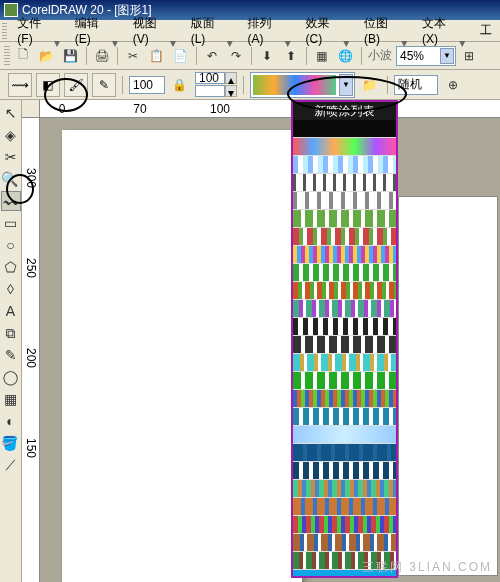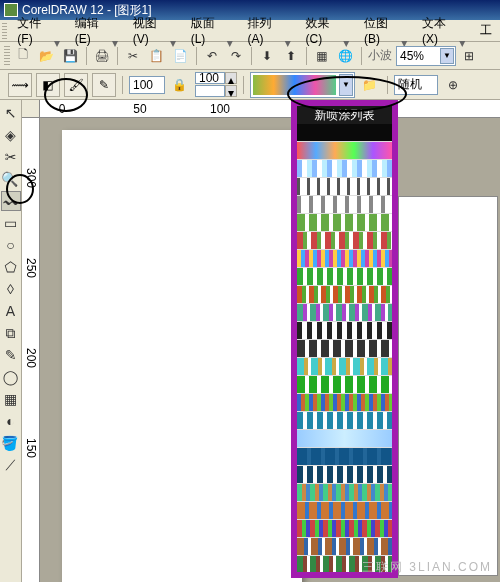--- a/index.html
+++ b/index.html
@@ -29,21 +29,21 @@
 .toolbox{width:22px;background:#ece9d8;border-right:1px solid #aca899;display:flex;flex-direction:column;padding-top:2px}
 .tool{width:20px;height:20px;margin:1px auto;display:flex;align-items:center;justify-content:center;color:#333;font-size:14px}
 .tool.active{background:#d0d0c0;border:1px solid #888}
 .canvas-area{flex:1;background:#aca899;position:relative;overflow:hidden}
 .ruler-h{position:absolute;top:0;left:18px;right:0;height:18px;background:#fff;border-bottom:1px solid #888;font-size:9px;color:#000}
 .ruler-h span{position:absolute;top:2px;transform:translateX(-50%)}
 .ruler-v{position:absolute;top:18px;left:0;width:18px;bottom:0;background:#fff;border-right:1px solid #888;font-size:9px;color:#000}
 .ruler-v span{position:absolute;left:2px;transform:translateY(-50%);writing-mode:vertical-lr}
 .ruler-corner{position:absolute;top:0;left:0;width:18px;height:18px;background:#ece9d8;border-right:1px solid #888;border-bottom:1px solid #888}
 .page{position:absolute;top:30px;left:40px;width:240px;height:480px;background:#fff;box-shadow:3px 3px 6px rgba(0,0,0,.3)}
-.spray-panel{position:absolute;top:100px;left:291px;width:107px;height:478px;background:#84cc16;border:6px solid #a21caf;z-index:50;overflow:hidden}
+.spray-panel{position:absolute;top:100px;left:291px;width:107px;height:478px;background:#0ea5e9;border:2px solid #a21caf;z-index:50;overflow:hidden}
 .spray-header{height:18px;background:#1a1a1a;color:#fff;display:flex;align-items:center;justify-content:center;font-size:11px}
 .spray-row{height:18px;border-bottom:1px solid #ddd;background-size:cover}
 .r0{background:#0a0a0a}
 .r1{background:linear-gradient(90deg,#f55,#5af,#fa5,#5f5,#a5f,#f5a)}
 .r2{background:repeating-linear-gradient(90deg,#8bf 0 5px,#fff 5px 10px,#bef 10px 15px)}
 .r3{background:repeating-linear-gradient(90deg,#555 0 3px,#fff 3px 10px)}
 .r4{background:repeating-linear-gradient(90deg,#888 0 4px,#fff 4px 12px)}
 .r5{background:repeating-linear-gradient(90deg,#6a4 0 8px,#fff 8px 12px)}
 .r6{background:repeating-linear-gradient(90deg,#c44 0 6px,#6a4 6px 10px,#fff 10px 14px)}
 .r7{background:repeating-linear-gradient(90deg,#fc4 0 4px,#4af 4px 8px,#c4a 8px 12px)}
@@ -68,21 +68,21 @@
 .circle2{position:absolute;top:76px;left:287px;width:120px;height:36px;border:2px solid #000;border-radius:50%;z-index:100;pointer-events:none}
 .circle3{position:absolute;top:174px;left:6px;width:28px;height:30px;border:2px solid #000;border-radius:50%;z-index:100;pointer-events:none}
 .watermark{position:absolute;bottom:6px;right:8px;color:#bbb;font-size:12px;letter-spacing:2px;z-index:200}
 .side-panel{position:absolute;top:196px;left:398px;width:100px;height:380px;background:#fff;border:1px solid #888}
 </style>
 </head>
 <body>
 
 <div class="titlebar">
   <div class="icon"></div>
-  <span>CorelDRAW 12 - [图形1]</span>
+  <span>CorelDRAW 20 - [图形1]</span>
 </div>
 
 <div class="menubar">
   <div class="grip"></div>
   <div class="menu-item">
       <span>文件(F)</span>
       <span class="menu-arrow">▾</span>
     </div>
   <div class="menu-item">
       <span>编辑(E)</span>
@@ -203,21 +203,21 @@
     <div class="tool">◯</div>
     <div class="tool">▦</div>
     <div class="tool">◐</div>
     <div class="tool">🪣</div>
     <div class="tool">⟋</div>
   </div>
   <div class="canvas-area">
     <div class="ruler-corner"></div>
     <div class="ruler-h">
       <span style="left:22px">0</span>
-      <span style="left:100px">50</span>
+      <span style="left:100px">70</span>
       <span style="left:180px">100</span>
     </div>
     <div class="ruler-v">
       <span style="top:60px">300</span>
       <span style="top:150px">250</span>
       <span style="top:240px">200</span>
       <span style="top:330px">150</span>
     </div>
     <div class="page"></div>
   </div>

